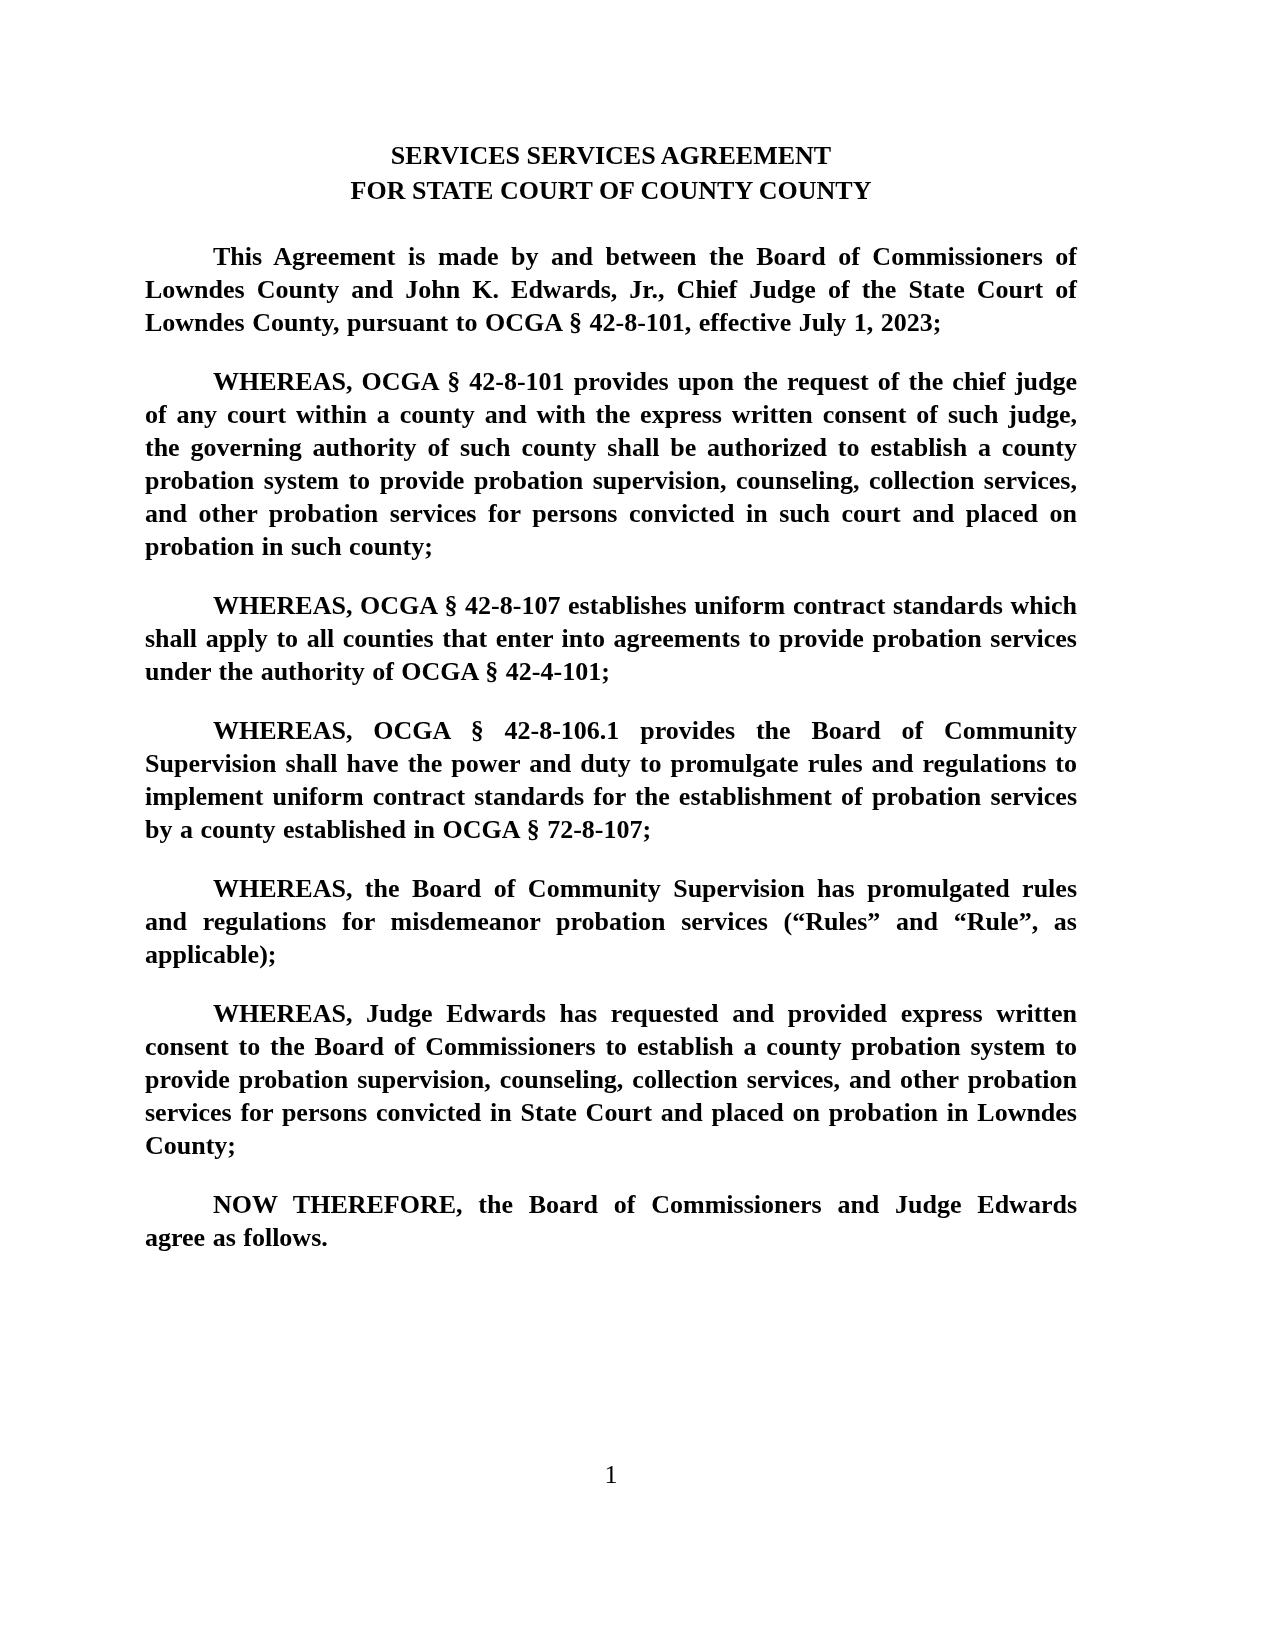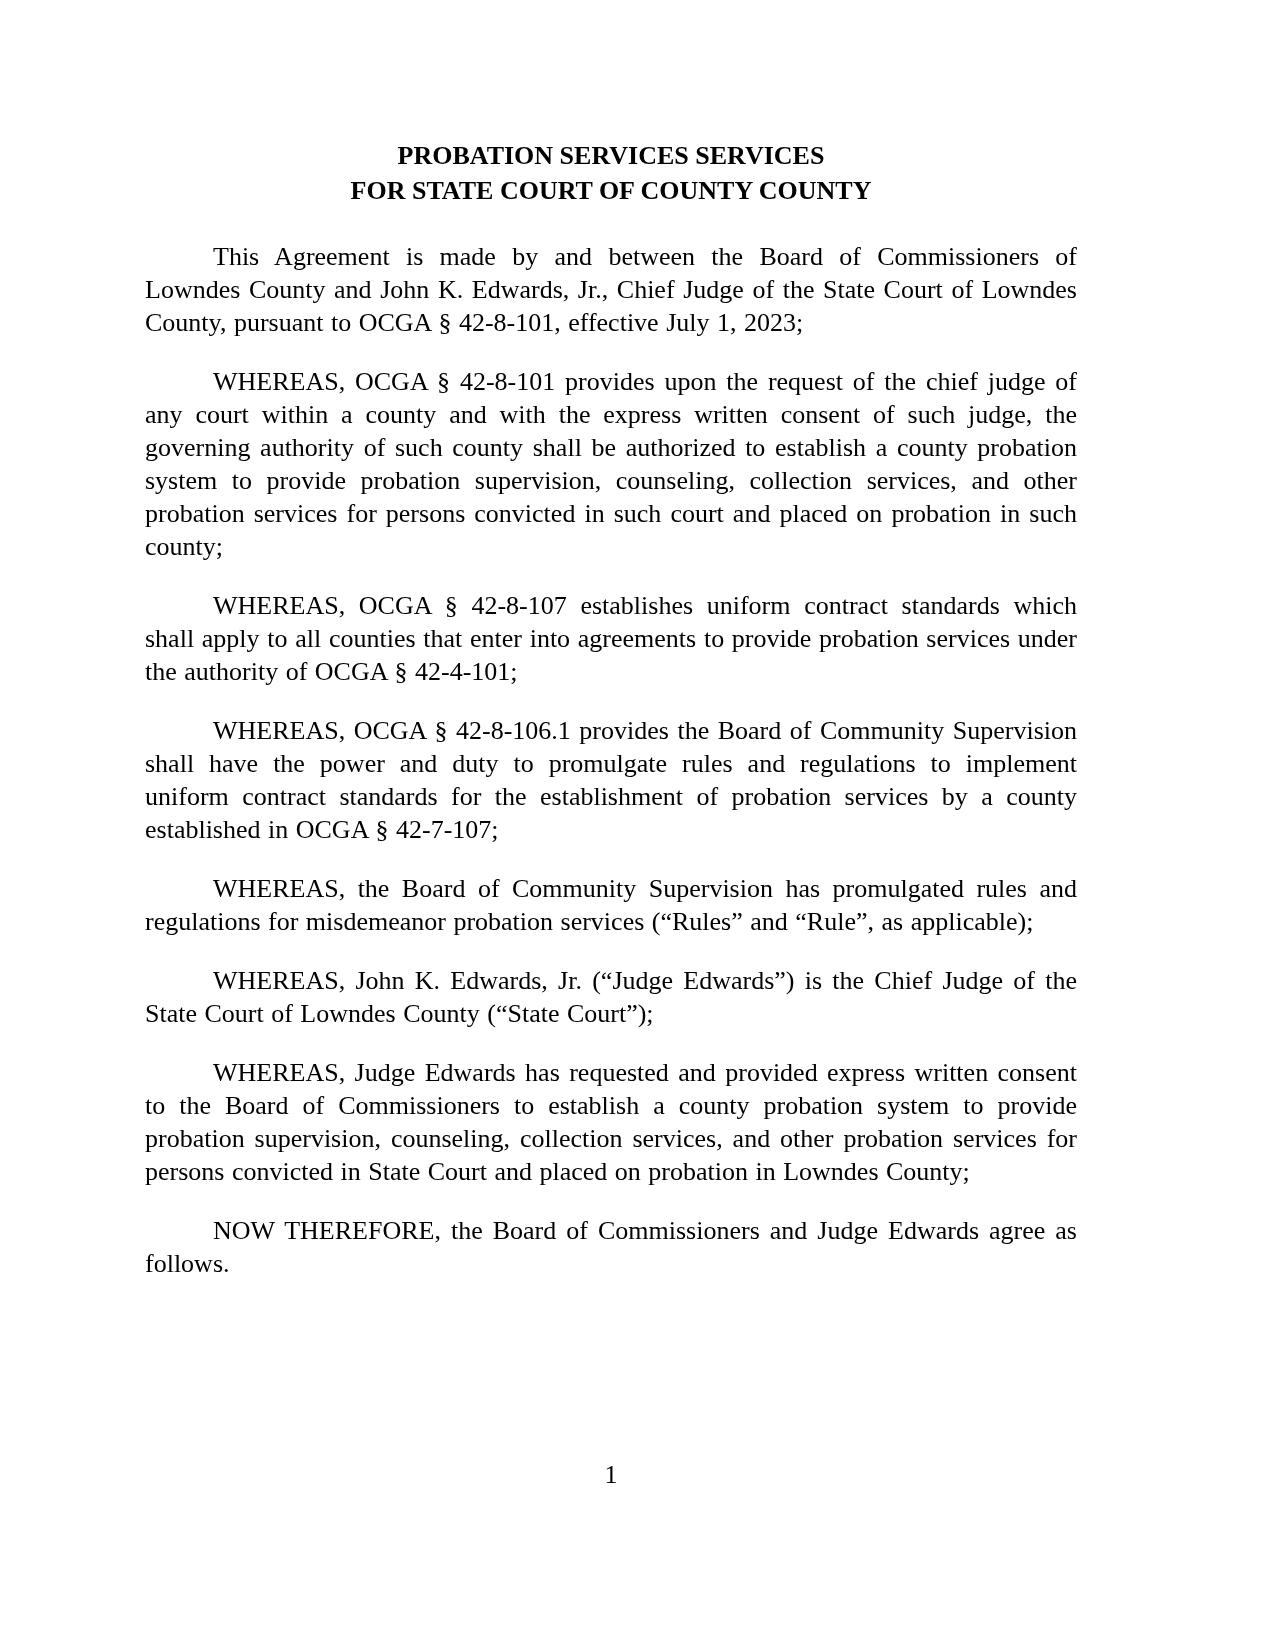--- a/index.html
+++ b/index.html
@@ -27,48 +27,48 @@
       font-weight: bold;
       font-size: 26px;
       line-height: 35px;
     }
     .para {
       margin: 0 0 26px 0;
       text-align: justify;
       text-indent: 68px;
       line-height: 33px;
       word-spacing: 1px;
+      font-weight: bold;
     }
     .para:last-of-type {
       margin-bottom: 0;
       margin-top: 24px;
     }
     .page-number {
       position: absolute;
       top: 1458px;
       left: 145px;
       right: 198px;
       text-align: center;
       line-height: 33px;
     }
   </style>
 </head>
 <body>
 
 <div class="page">
   <div class="content">
     <h1 class="doc-title">
-      <span>PROBATION SERVICES SERVICES</span><br>
+      <span>SERVICES SERVICES AGREEMENT</span><br>
       <span>FOR STATE COURT OF COUNTY COUNTY</span>
     </h1>
 
     <p class="para">This Agreement is made by and between the Board of Commissioners of Lowndes County and John K. Edwards, Jr., Chief Judge of the State Court of Lowndes County, pursuant to OCGA § 42-8-101, effective July 1, 2023;</p>
     <p class="para">WHEREAS, OCGA § 42-8-101 provides upon the request of the chief judge of any court within a county and with the express written consent of such judge, the governing authority of such county shall be authorized to establish a county probation system to provide probation supervision, counseling, collection services, and other probation services for persons convicted in such court and placed on probation in such county;</p>
     <p class="para">WHEREAS, OCGA § 42-8-107 establishes uniform contract standards which shall apply to all counties that enter into agreements to provide probation services under the authority of OCGA § 42-4-101;</p>
-    <p class="para">WHEREAS, OCGA § 42-8-106.1 provides the Board of Community Supervision shall have the power and duty to promulgate rules and regulations to implement uniform contract standards for the establishment of probation services by a county established in OCGA § 42-7-107;</p>
+    <p class="para">WHEREAS, OCGA § 42-8-106.1 provides the Board of Community Supervision shall have the power and duty to promulgate rules and regulations to implement uniform contract standards for the establishment of probation services by a county established in OCGA § 72-8-107;</p>
     <p class="para">WHEREAS, the Board of Community Supervision has promulgated rules and regulations for misdemeanor probation services (“Rules” and “Rule”, as applicable);</p>
-    <p class="para">WHEREAS, John K. Edwards, Jr. (“Judge Edwards”) is the Chief Judge of the State Court of Lowndes County (“State Court”);</p>
     <p class="para">WHEREAS, Judge Edwards has requested and provided express written consent to the Board of Commissioners to establish a county probation system to provide probation supervision, counseling, collection services, and other probation services for persons convicted in State Court and placed on probation in Lowndes County;</p>
     <p class="para">NOW THEREFORE, the Board of Commissioners and Judge Edwards agree as follows.</p>
   </div>
 
   <div class="page-number">1</div>
 </div>
 
 </body></html>

